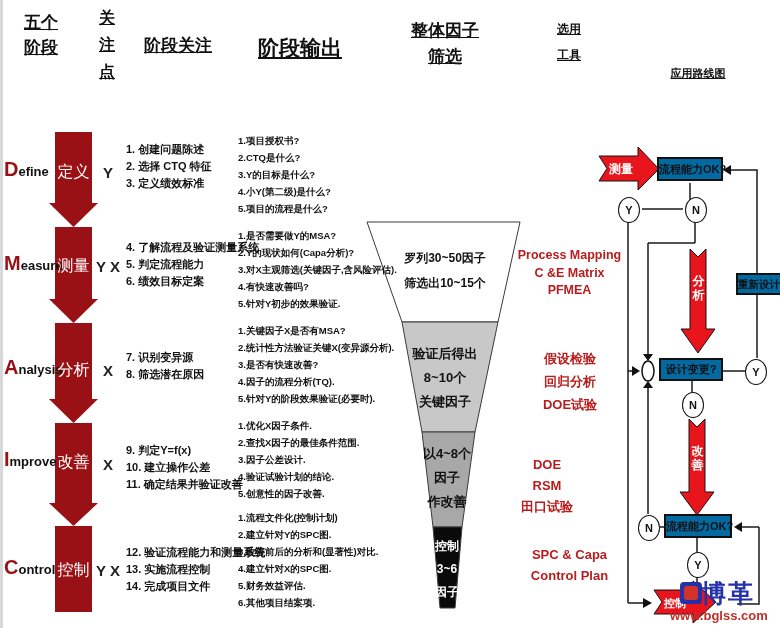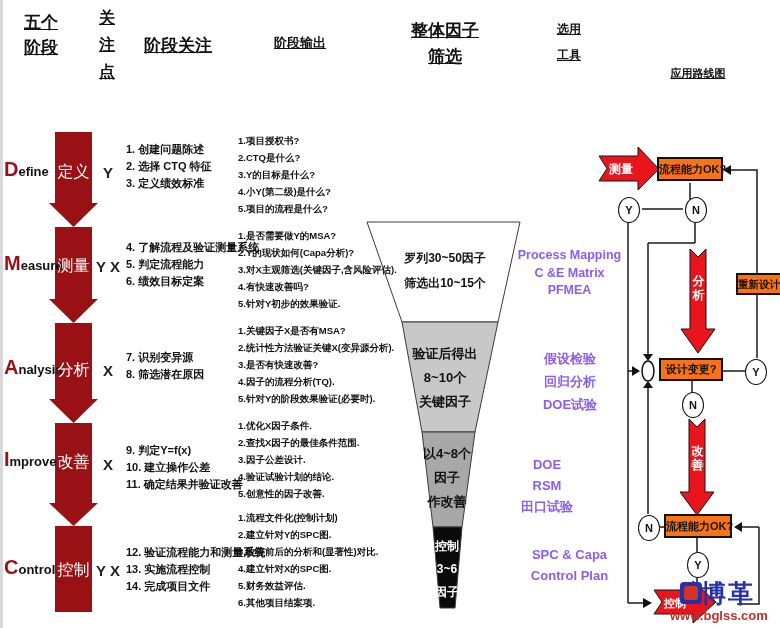--- a/index.html
+++ b/index.html
@@ -8,21 +8,21 @@
   .abs{position:absolute;}
   .edge{left:0;top:0;width:3px;height:628px;background:#d8d8d8;}
   svg.canvas{position:absolute;left:0;top:0;z-index:10;}
   .txt{position:absolute;z-index:20;}
   
   .hdr{font-weight:bold;text-align:center;color:#111;}
   .hdr div, .u{text-decoration:underline;}
   .hdr-five{left:14px;top:10px;width:54px;font-size:17px;line-height:25px;}
   .hdr-focuspt{left:93px;top:4px;width:28px;font-size:16px;line-height:27px;}
   .hdr-stagefocus{left:122px;top:34px;width:112px;font-size:17px;}
-  .hdr-stageout{left:248px;top:34px;width:104px;font-size:13px;text-decoration:underline;}
+  .hdr-stageout{left:248px;top:34px;width:104px;font-size:21px;text-decoration:underline;}
   .hdr-screen{left:385px;top:18px;width:120px;font-size:17px;line-height:26px;}
   .hdr-tools{left:542px;top:16px;width:54px;font-size:12px;line-height:26px;}
   .hdr-roadmap{left:632px;top:36px;width:132px;font-size:11px;margin-top:30px;}
   
   .stage-en{left:4px;width:60px;height:24px;font-weight:bold;font-size:13px;white-space:nowrap;}
   .stage-en .ini{font-size:20px;color:#9a1115;}
   .stage-en .rest{color:#111;}
   .pos-en-0{top:158px}.pos-en-1{top:252px}.pos-en-2{top:356px}.pos-en-3{top:448px}.pos-en-4{top:556px}
   .cn-label{left:55px;width:37px;line-height:22px;text-align:center;color:#fff;font-weight:normal;font-size:16px;}
   .pos-cn-0{top:161px}.pos-cn-1{top:255px}.pos-cn-2{top:359px}.pos-cn-3{top:451px}.pos-cn-4{top:559px}
@@ -32,27 +32,27 @@
   .pos-fc-0{top:141px}.pos-fc-1{top:239px}.pos-fc-2{top:349px}.pos-fc-3{top:442px}.pos-fc-4{top:544px}
   .out-list{left:238px;font-size:9.5px;line-height:17px;font-weight:bold;white-space:nowrap;}
   .pos-out-0{top:132px}.pos-out-1{top:227px}.pos-out-2{top:322px}.pos-out-3{top:417px}.pos-out-4{top:509px}
   
   .funnel-txt{text-align:center;font-weight:bold;color:#111;}
   .ft1{left:385px;top:246px;width:120px;font-size:12px;line-height:25px;}
   .ft2{left:395px;top:342px;width:100px;font-size:13px;line-height:24px;}
   .ft3{left:400px;top:442px;width:94px;font-size:13px;line-height:24px;}
   .ft4{left:408px;top:535px;width:78px;font-size:12px;line-height:23px;color:#fff;}
   
-  .tool{text-align:center;font-weight:bold;color:#8b5cf6;}
+  .tool{text-align:center;font-weight:bold;color:#b91c1c;}
   .tool1{left:512px;top:247px;width:115px;font-size:12.5px;line-height:17.5px;}
   .tool2{left:520px;top:347px;width:100px;font-size:13px;line-height:23px;}
   .tool3{left:497px;top:454px;width:100px;font-size:13px;line-height:21px;}
   .tool4{left:512px;top:544px;width:115px;font-size:13px;line-height:21px;}
   
-  .fbox{border:2px solid #111;background:#f97316;font-weight:bold;text-align:center;color:#111;white-space:nowrap;}
+  .fbox{border:2px solid #111;background:#0369a1;font-weight:bold;text-align:center;color:#111;white-space:nowrap;}
   .fbox-top{left:657px;top:157px;width:62px;height:20px;font-size:11px;line-height:20px;}
   .fbox-redesign{left:736px;top:273px;width:42px;height:18px;font-size:10.5px;line-height:18px;}
   .fbox-change{left:659px;top:358px;width:60px;height:19px;font-size:11px;line-height:19px;}
   .fbox-bottom{left:664px;top:514px;width:64px;height:20px;font-size:11px;line-height:20px;}
   .fcirc{border:1.5px solid #111;background:#fff;border-radius:50%;width:20px;height:24px;
          text-align:center;font-weight:bold;font-size:11px;line-height:24px;color:#111;}
   .c-y-top{left:618px;top:197px}.c-n-top{left:685px;top:197px}
   .c-n-bot{left:638px;top:515px}.c-y-bot{left:687px;top:552px}
   .arrow-label{color:#fff;font-weight:bold;text-align:center;}
   .al-measure{left:601px;top:161px;width:40px;font-size:12px;}

